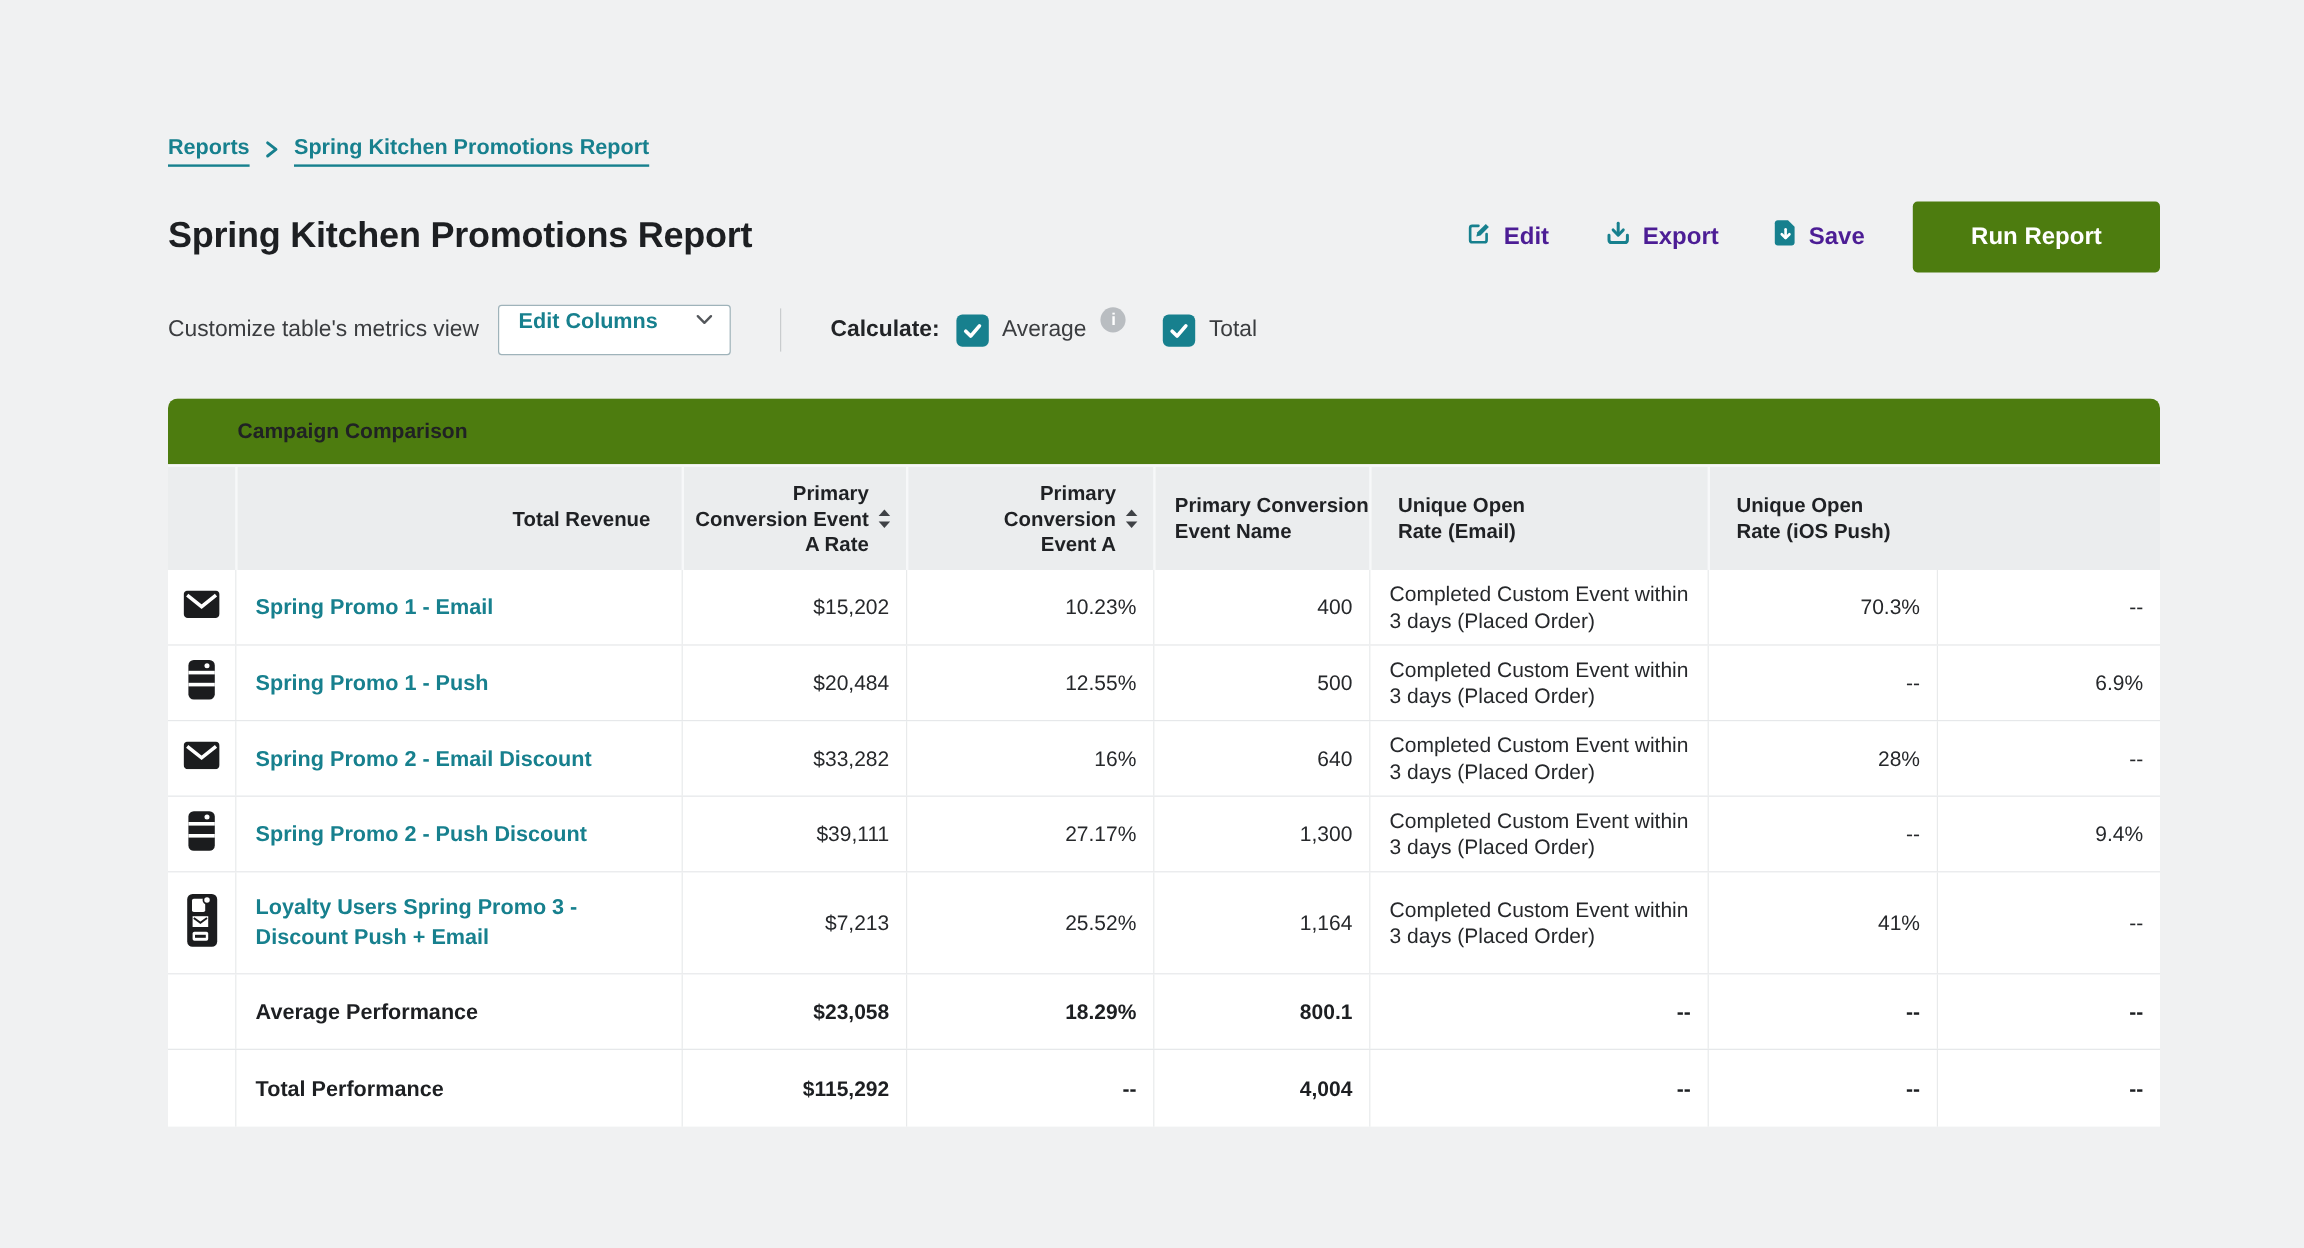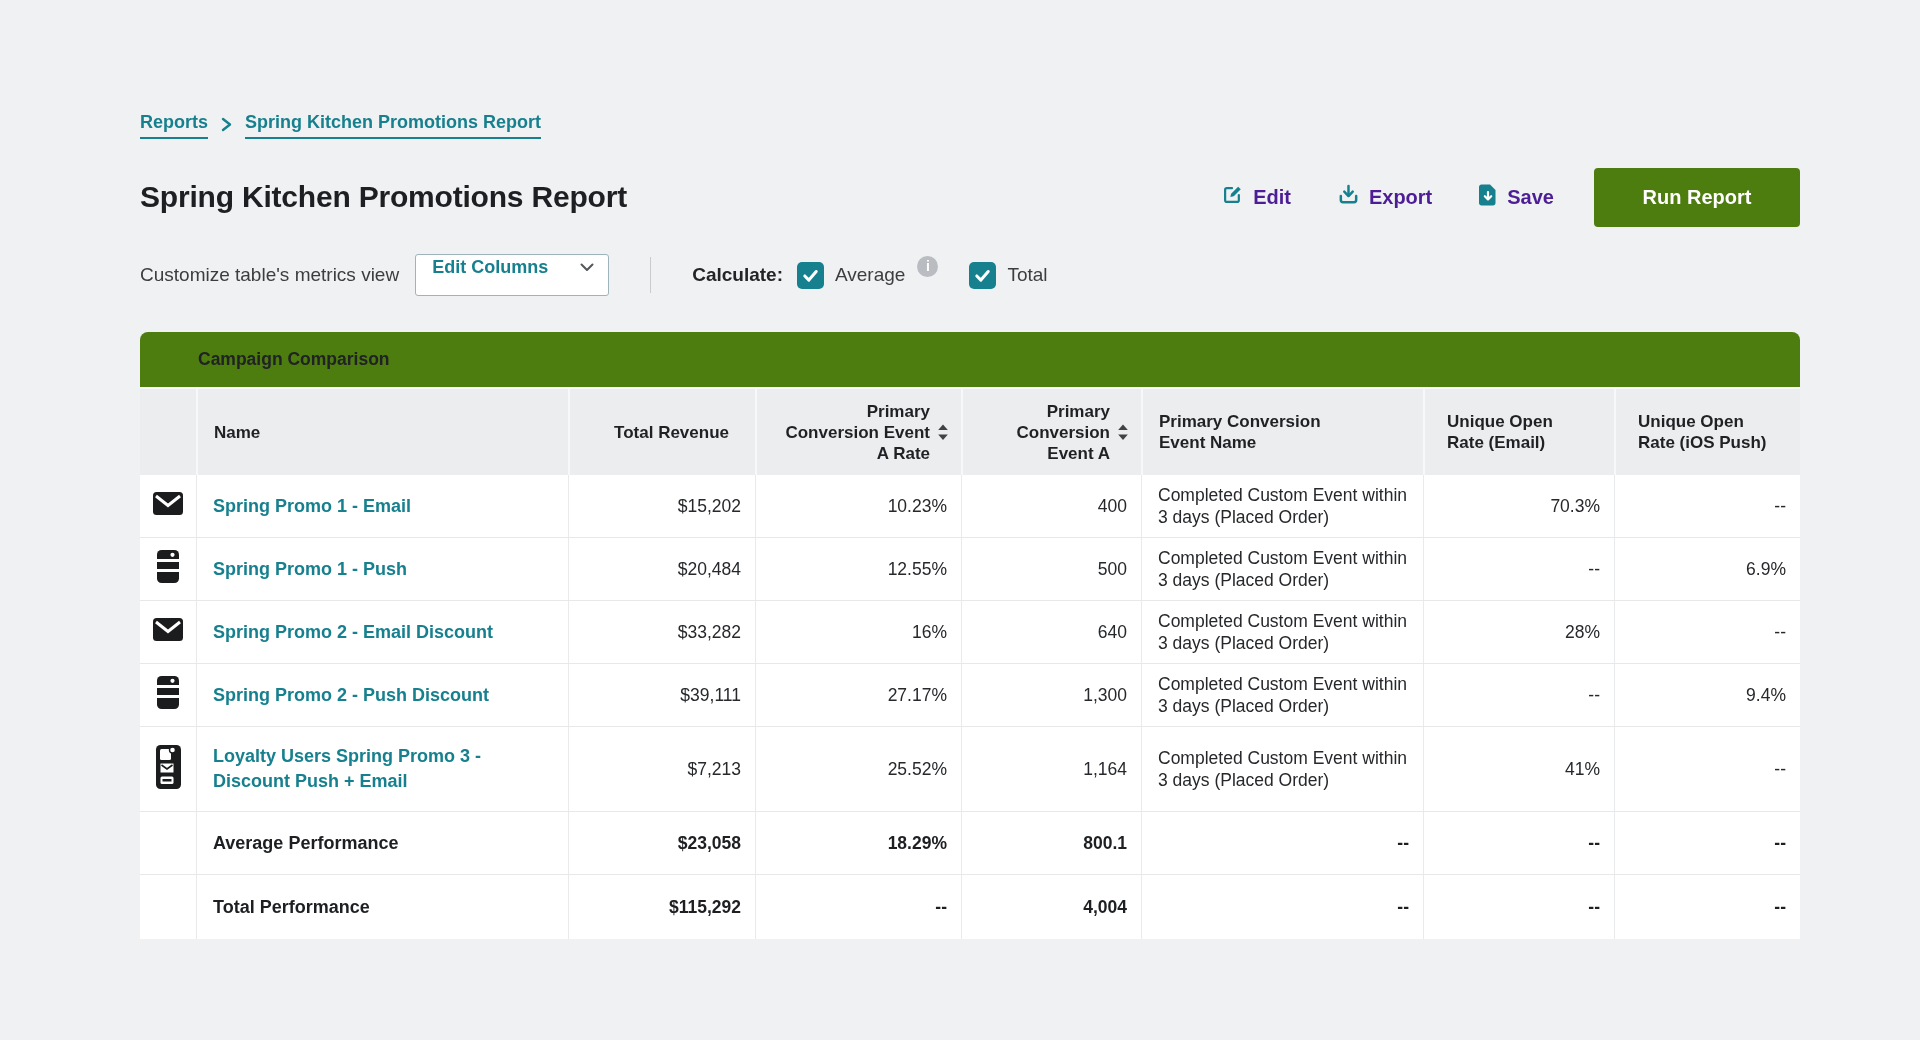--- a/index.html
+++ b/index.html
@@ -287,23 +287,20 @@
       <span class="cb-label">Total</span>
     </div>
 
     <div class="report-table">
       <div class="band">
         <span>Campaign Comparison</span>
       </div>
 
       <div class="thead">
         <div class="th"></div>
-        <div class="th left">
-          <span class="hdr-text">Name</span>
-        </div>
         <div class="th right">
           <span class="hdr-text">Total Revenue</span>
         </div>
         <div class="th right sortable">
           <span class="hdr-text w150" style="text-align:right;">Primary Conversion Event A Rate</span>
           <span class="sort-icon">
             <svg width="12" height="17" viewBox="0 0 12 17">
                 <polygon points="6,0.5 10.8,6 1.2,6" fill="#3f4246"></polygon>
                 <polygon points="1.2,10.5 10.8,10.5 6,16" fill="#3f4246"></polygon>
               </svg>

